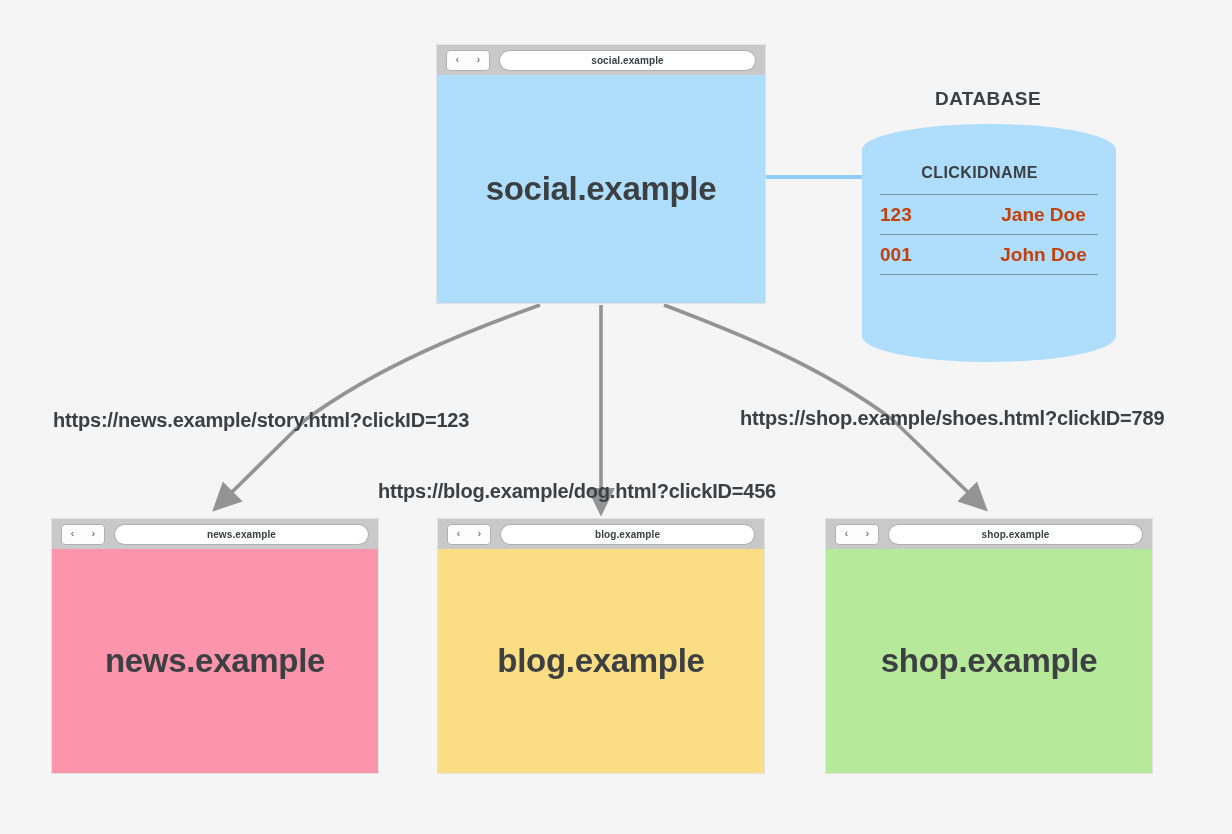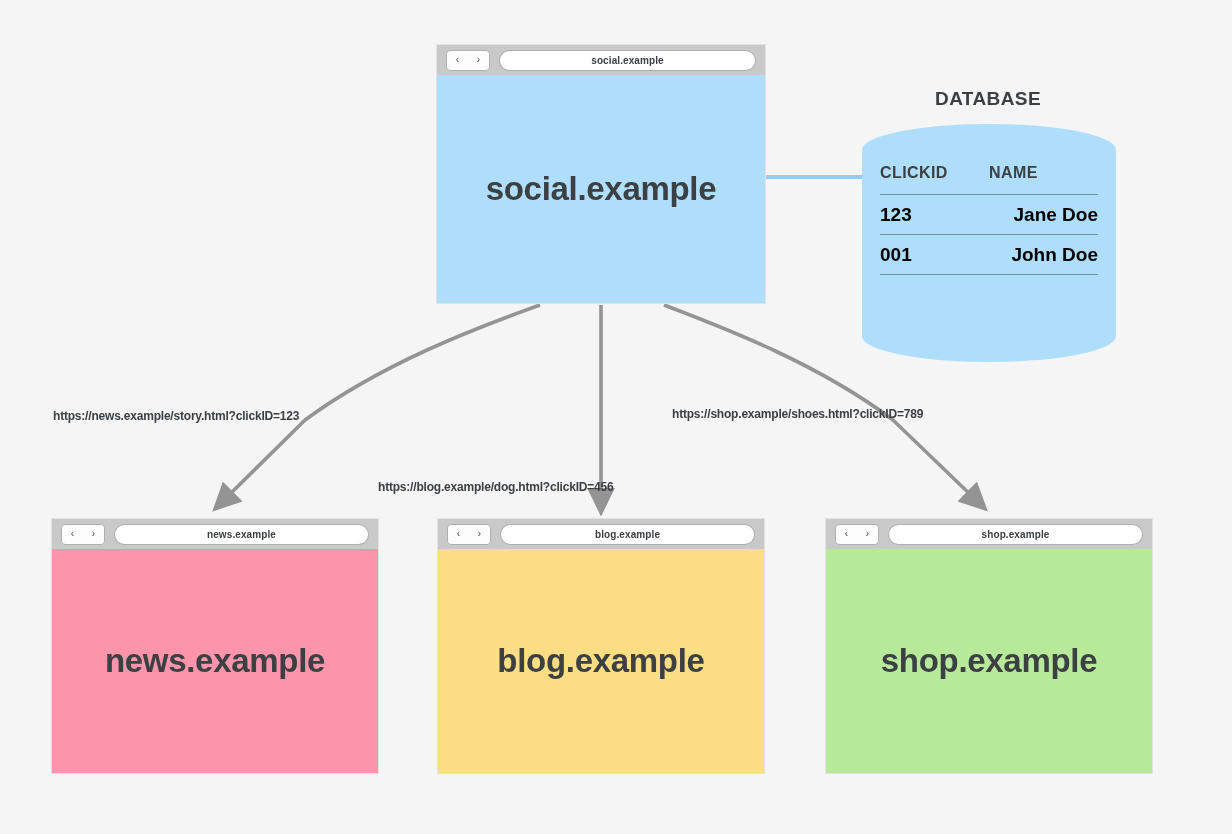--- a/index.html
+++ b/index.html
@@ -130,55 +130,55 @@
     width: 100%;
     border-collapse: collapse;
     table-layout: fixed;
   }
   .db-table th {
     font-size: 16px;
     font-weight: bold;
     color: #3c4043;
     letter-spacing: .4px;
     padding: 40px 0 12px 0;
-    text-align: left;
+    text-align: right;
     border-bottom: 1.5px solid #74919e;
   }
   .db-table th.col-name { text-align: left; }
   .db-table td {
     font-size: 19px;
     font-weight: bold;
-    color: #000000;
+    color: #c2410c;
     padding: 6px 0 6px 0;
     border-bottom: 1.5px solid #74919e;
     height: 27px;
   }
-  .db-table td.col-name { text-align: right; }
+  .db-table td.col-name { text-align: center; }
 
   
   #edges {
     position: absolute;
     left: 0; top: 0;
     width: 1232px;
     height: 834px;
     pointer-events: none;
   }
 
   
   .url-caption {
     position: absolute;
-    font-size: 12px;
+    font-size: 20px;
     font-weight: bold;
     color: #3c4043;
     letter-spacing: -.2px;
     white-space: nowrap;
   }
   #caption-news { left: 53px;  top: 409px; }
   #caption-blog { left: 378px; top: 480px; }
-  #caption-shop { left: 672px; top: 407px; }
+  #caption-shop { left: 740px; top: 407px; }
 </style>
 </head>
 <body>
 
 <div id="stage">
 
   <svg id="edges" viewBox="0 0 1232 834">
     <defs>
       <marker id="arrowhead" markerWidth="9" markerHeight="9" refX="3.4" refY="4.5" orient="auto" markerUnits="strokeWidth">
         <path d="M0,0.6 L8,4.5 L0,8.4 z" fill="#949494"></path>

